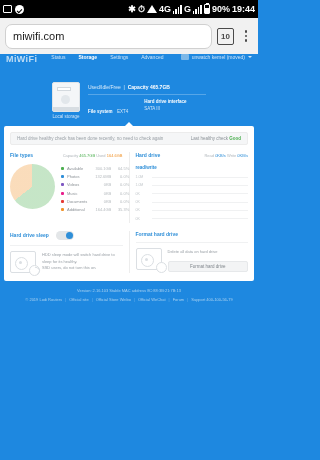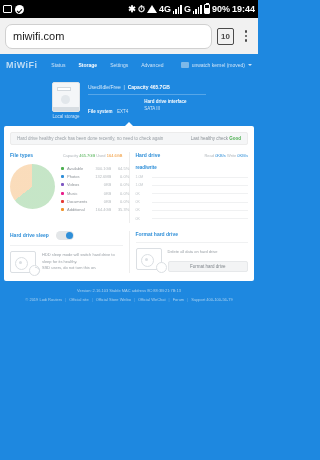--- a/index.html
+++ b/index.html
@@ -74,21 +74,21 @@
   .kebab {
     width: 14px; display: flex; flex-direction: column;
     align-items: center; gap: 2.2px;
   }
   .kebab i { width: 2.6px; height: 2.6px; border-radius: 50%; background: #4a4a4a; display: block; }
 
   
   .page { height: 406px; background: #1e88e0; overflow: hidden; position: relative; }
 
   .topnav {
-    height: 22px; display: flex; align-items: center; padding: 0 6px;
+    height: 22px; display: flex; align-items: flex-start; padding: 0 6px;
     background: #1e88e0;
   }
   .logo { font-size: 9px; color: #bedcf5; letter-spacing: .4px; font-weight: bold; }
   .navlinks { display: flex; align-items: center; gap: 13px; margin-left: 14px; }
   .navlink { font-size: 5px; color: #cfe4f7; white-space: nowrap; }
   .navlink.active { color: #fff; font-weight: bold; }
   .navright { margin-left: auto; display: flex; align-items: center; gap: 3px; }
   .nav-sq { width: 8px; height: 6px; background: #7db8e8; border-radius: 1px; }
   .navuser { font-size: 5px; color: #cfe4f7; }
   .navcaret {

